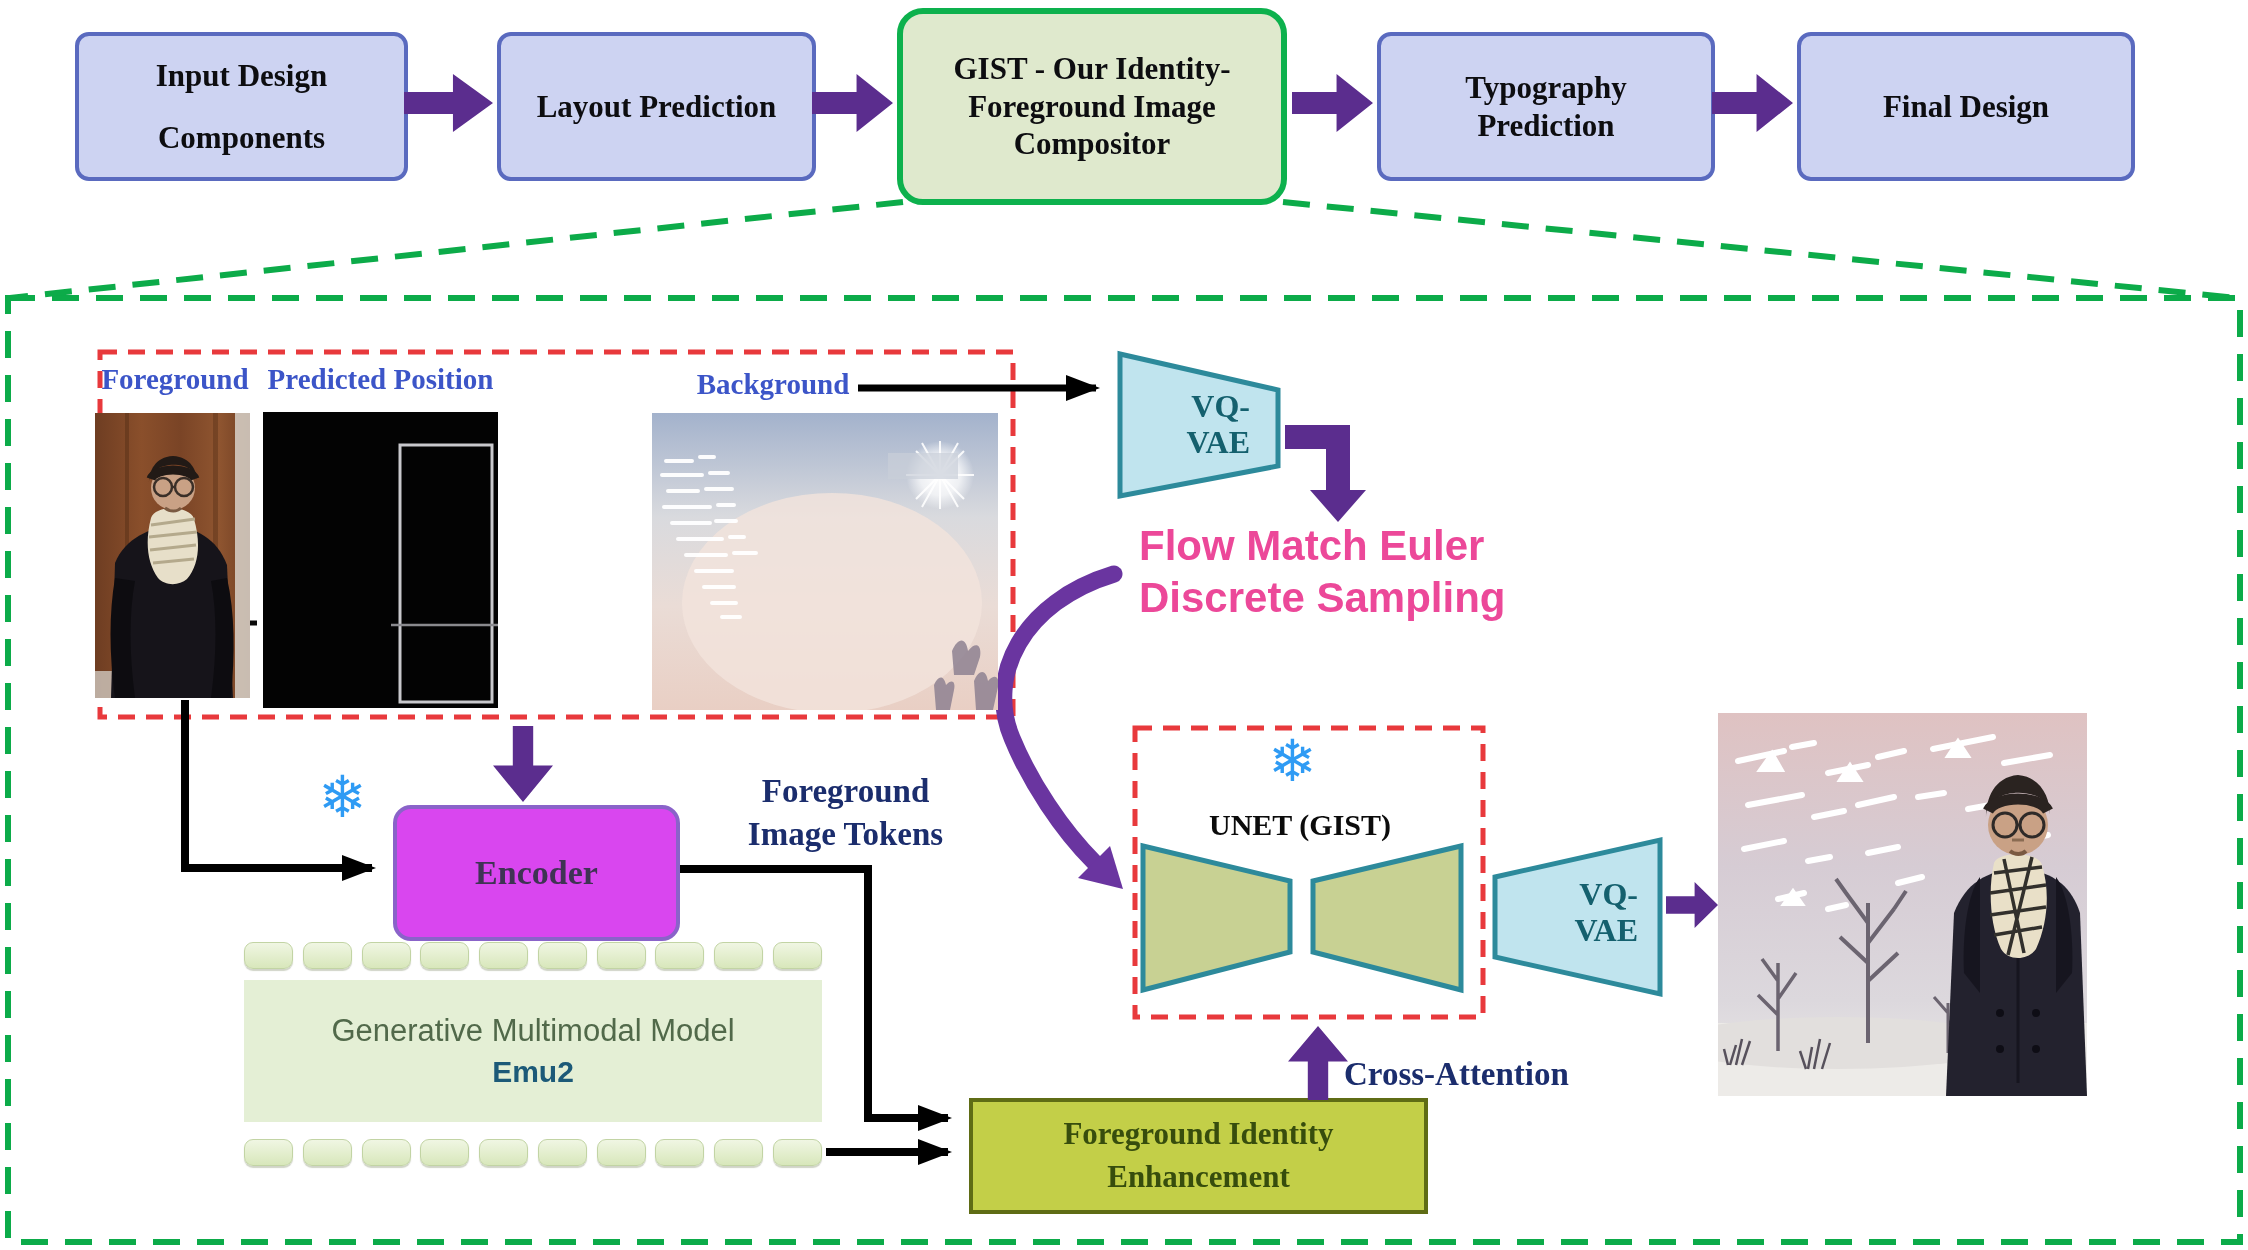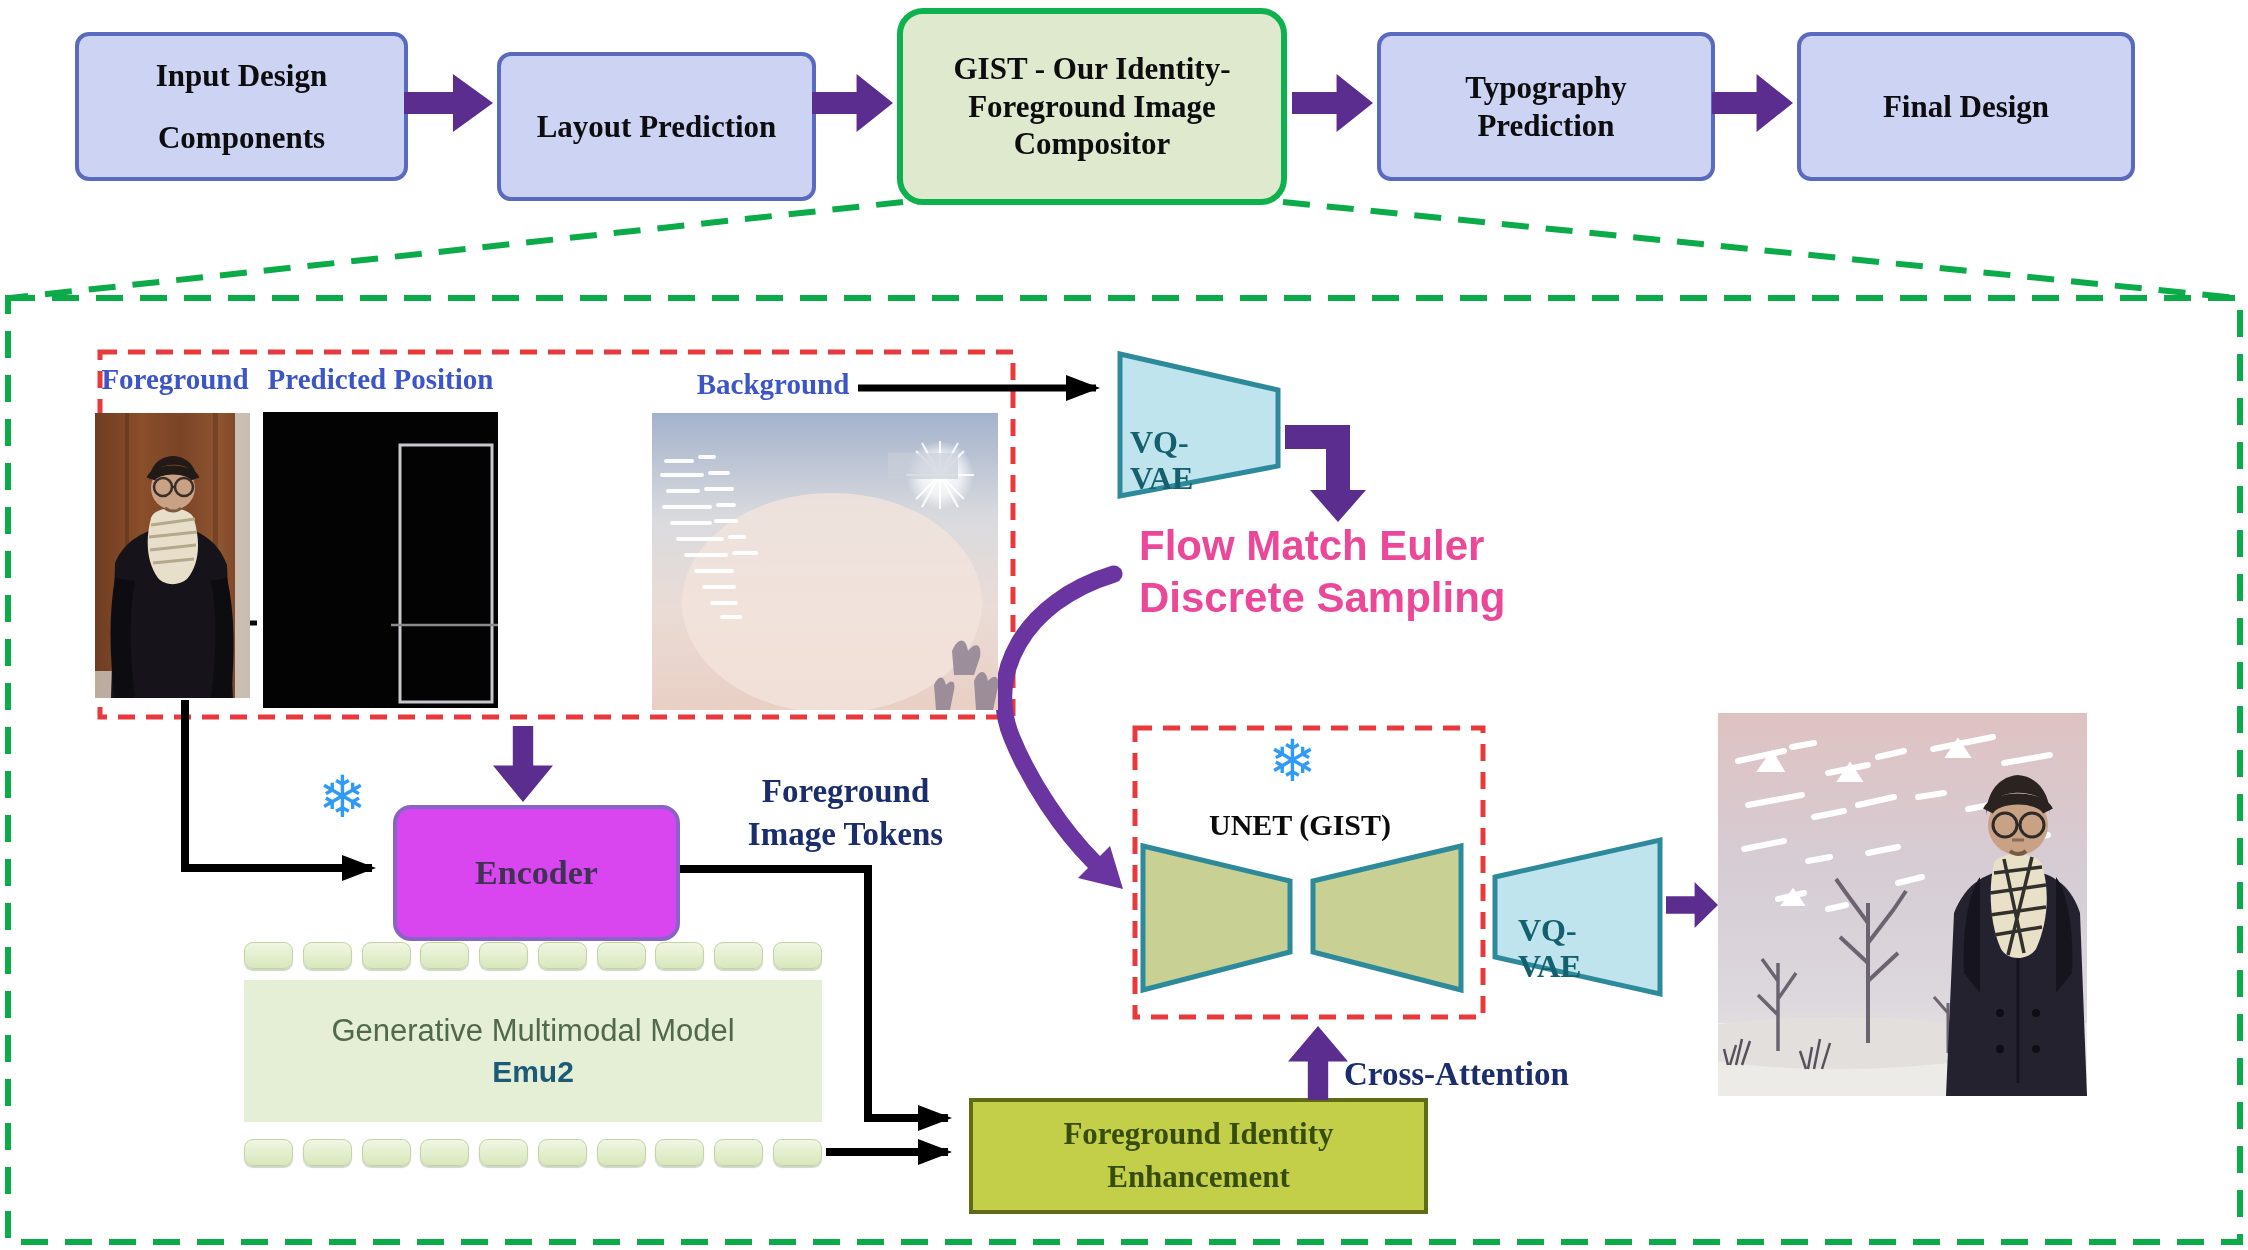--- a/index.html
+++ b/index.html
@@ -17,21 +17,21 @@
           clip-path:polygon(0 31%,55% 31%,55% 0,100% 50%,55% 100%,55% 69%,0 69%);}
   .darrow{position:absolute;background:#5b2d8e;
           clip-path:polygon(33% 0,67% 0,67% 52%,100% 52%,50% 100%,0 52%,33% 52%);}
   .uarrow{position:absolute;background:#5b2d8e;
           clip-path:polygon(50% 0,100% 48%,67% 48%,67% 100%,33% 100%,33% 48%,0 48%);}
   
   .bluelab{position:absolute;color:#3c55c8;font-weight:bold;font-size:29px;text-align:center;}
   .navylab{position:absolute;color:#1b2d6d;font-weight:bold;text-align:center;}
   .sansbold{position:absolute;color:#ec4899;font-family:"Liberation Sans",sans-serif;
             font-weight:bold;font-size:42px;line-height:52px;white-space:nowrap;}
-  .tealtxt{position:absolute;color:#14606e;font-weight:bold;font-size:32px;line-height:36px;text-align:left;margin-top:36px;}
+  .tealtxt{position:absolute;color:#14606e;font-weight:bold;font-size:32px;line-height:36px;text-align:right;}
   .snow{position:absolute;font-family:"DejaVu Sans",sans-serif;color:#2f9bf4;font-size:58px;line-height:1;}
   
   #encoder-box{position:absolute;left:393px;top:805px;width:279px;height:128px;
                background:#d946ef;border:4px solid #8a63c9;border-radius:18px;
                display:flex;align-items:center;justify-content:center;
                font-weight:bold;font-size:34px;color:#3f3354;}
   
   .pillrow{position:absolute;left:244px;width:578px;height:25px;display:flex;justify-content:space-between;}
   .pill{width:47px;height:25px;border-radius:9px;border:1px solid #c2d4a4;
         background:linear-gradient(#f0f6e3,#d8e7bb);box-shadow:0 2px 1px rgba(150,160,130,.45);}
@@ -82,21 +82,21 @@
     <path d="M1114,574 C1022,602 986,676 1012,738 C1030,782 1062,830 1094,862" stroke="#6a35a0" stroke-width="17" fill="none" stroke-linecap="round"></path>
     <polygon points="1078,878 1110,846 1123,889" fill="#6a35a0"></polygon>
   </svg>
 
   <div class="pbox" style="left:75px;top:32px;width:325px;height:141px;gap:24px;">
     <span>Input Design</span>
     <span>Components</span>
   </div>
   <div class="harrow" style="left:404px;top:74px;width:89px;height:58px;"></div>
 
-  <div class="pbox" style="left:497px;top:32px;width:311px;height:141px;margin-top:20px;">
+  <div class="pbox" style="left:497px;top:32px;width:311px;height:141px;">
     <span>Layout Prediction</span>
   </div>
   <div class="harrow" style="left:812px;top:74px;width:81px;height:58px;"></div>
 
   <div class="pbox gist" style="left:897px;top:8px;width:378px;height:185px;">
     <span>GIST - Our Identity-</span>
     <span>Foreground Image</span>
     <span>Compositor</span>
   </div>
   <div class="harrow" style="left:1292px;top:74px;width:81px;height:58px;"></div>

